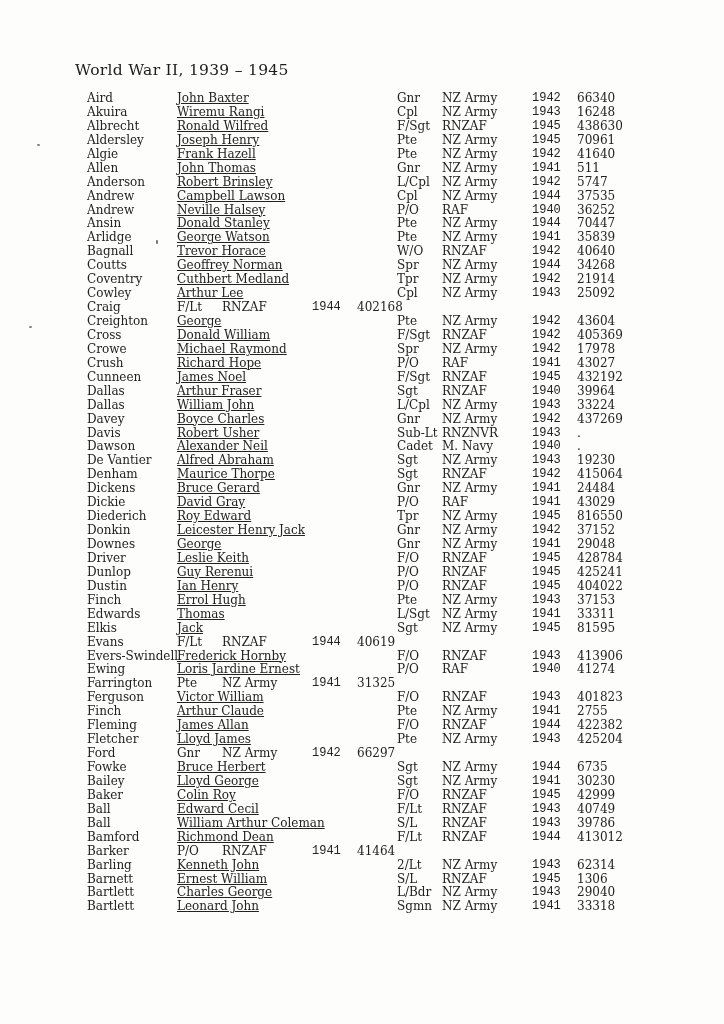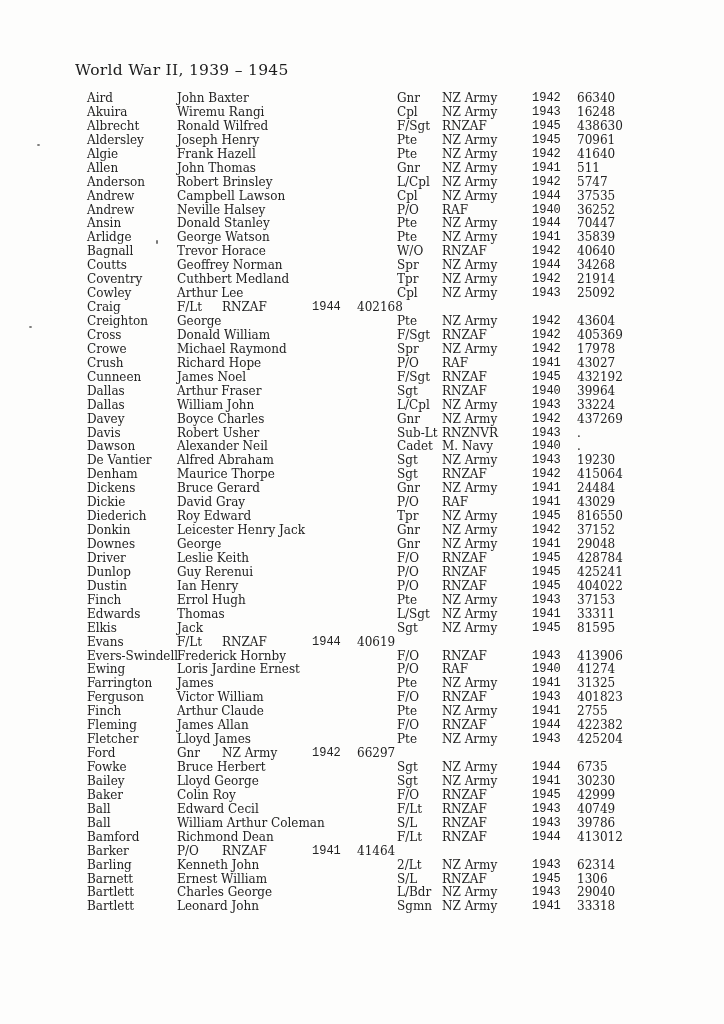--- a/index.html
+++ b/index.html
@@ -33,21 +33,21 @@
   }
   .roll-row {
     display: flex;
     height: 13.95px;
     line-height: 13.95px;
     font-size: 12px;
     white-space: nowrap;
   }
   .cell { flex: 0 0 auto; overflow: visible; }
   .cell.surname { width: 90px; }
-  .cell.given   { width: 220px; }
+  .cell.given   { width: 220px; text-decoration: underline; }
   .cell.rank    { width: 45px; }
   .cell.service { width: 90px; }
   .cell.year    { width: 45px; font-family: Liberation Mono, monospace; }
   .cell.number  { width: 70px; }
   .scan-speck {
     position: absolute;
     width: 3px;
     height: 3px;
     border-radius: 50%;
     background: #4a4a4a;
@@ -435,21 +435,20 @@
       <span class="cell surname">Ewing</span>
       <span class="cell given">Loris Jardine Ernest</span>
       <span class="cell rank">P/O</span>
       <span class="cell service">RAF</span>
       <span class="cell year">1940</span>
       <span class="cell number">41274</span>
     </div>
 
     <div class="roll-row">
       <span class="cell surname">Farrington</span>
-      <span class="cell given">James</span>
       <span class="cell rank">Pte</span>
       <span class="cell service">NZ Army</span>
       <span class="cell year">1941</span>
       <span class="cell number">31325</span>
     </div>
 
     <div class="roll-row">
       <span class="cell surname">Ferguson</span>
       <span class="cell given">Victor William</span>
       <span class="cell rank">F/O</span>

